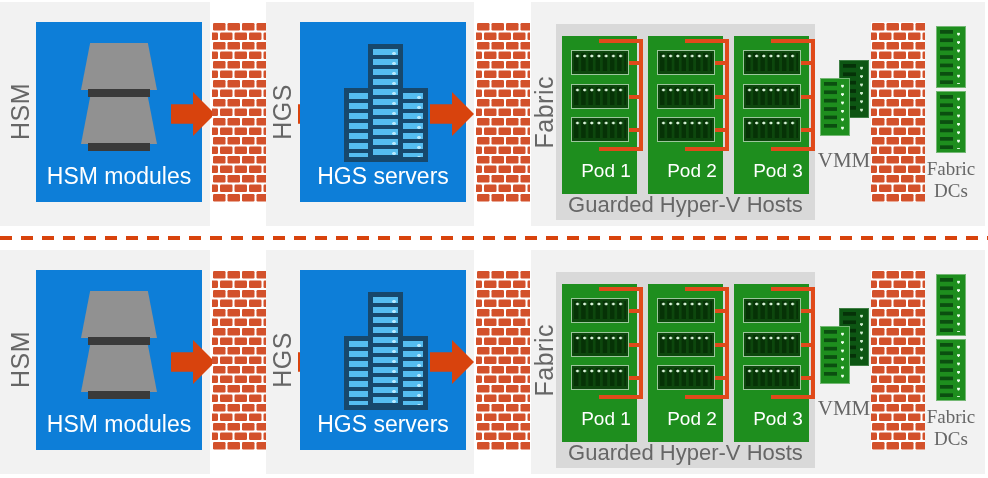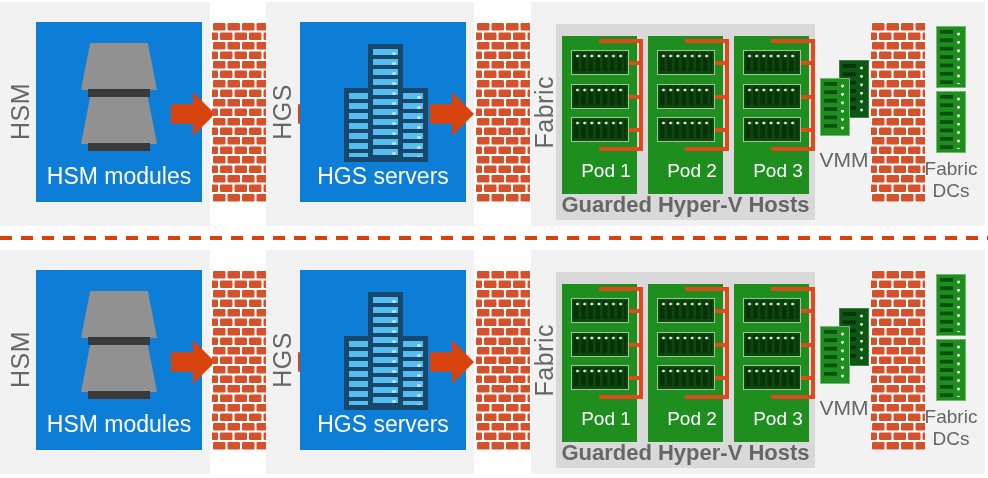--- a/index.html
+++ b/index.html
@@ -34,21 +34,21 @@
   
   .btower { position:absolute; background:#17486c; }
   .btower-inner { position:absolute; inset:5px;
     background-image:
       radial-gradient(circle at calc(100% - 4px) 4.5px, #b5e9ff 0 1.5px, transparent 2px),
       linear-gradient(180deg, #55bdf0 0 6px, transparent 6px);
     background-size:100% 10px; background-repeat:repeat-y; }
 
   
   .ghost-container { position:absolute; left:556px; top:22px; width:259px; height:196px; background:#d9d9d9; }
-  .ghost-label { position:absolute; left:0; right:0; top:168px; text-align:center; color:#666666; font-size:22px;font-weight:bold; }
+  .ghost-label { position:absolute; left:0; right:0; top:168px; text-align:center; color:#666666; font-size:22px; }
 
   
   .pod { position:absolute; top:12px; width:75px; height:158px; background:#1e8e1e; }
   .rack { position:absolute; left:9px; width:58px; height:25px; background:#0d470d;
     border:1px solid #9cc79c; box-sizing:border-box; }
   .rack-inner { position:absolute; inset:2px 2px 3px 2px;
     background-image:
       radial-gradient(circle at 3.5px 3px, #dcf8dc 0 1.2px, transparent 1.7px),
       linear-gradient(90deg, #063206 0 4.5px, transparent 4.5px);
     background-size:7.2px 100%; background-repeat:repeat-x; }
@@ -61,21 +61,21 @@
   .gtower { position:absolute; background:#1e8e1e; border:1px solid #74b874; box-sizing:border-box;
     --slat:#0b4f10; --dot:#eaffea; }
   .gtower.dark { background:#0d5613; border-color:#3f7f45; --slat:#053208; --dot:#cdeccd; }
   .gtower-inner { position:absolute; inset:3px;
     background-image:
       radial-gradient(circle at calc(100% - 3.5px) 4px, var(--dot) 0 1.2px, transparent 1.6px),
       linear-gradient(180deg, var(--slat) 0 4px, transparent 4px);
     background-size:100% 8.4px, calc(100% - 9px) 8.4px;
     background-repeat:repeat-y; }
 
-  .side-label { position:absolute; text-align:center; color:#666666; }
+  .side-label { position:absolute; text-align:center; color:#666666;font-family:Liberation Serif, serif; }
 
   
   .divider { position:absolute; left:0; top:236px; width:988px; height:4px;
     background:repeating-linear-gradient(90deg, #d8430d 0 12px, transparent 12px 21px); }
 </style>
 </head>
 <body>
 
 <svg width="0" height="0" style="position:absolute" aria-hidden="true">
   <defs>

